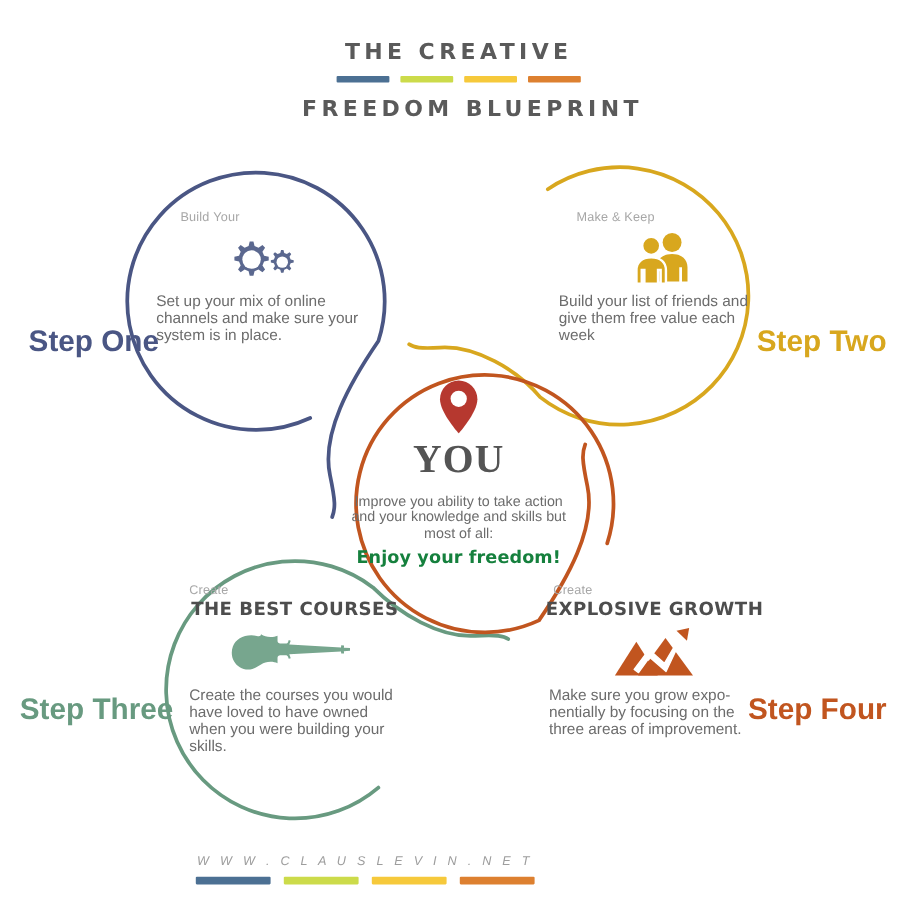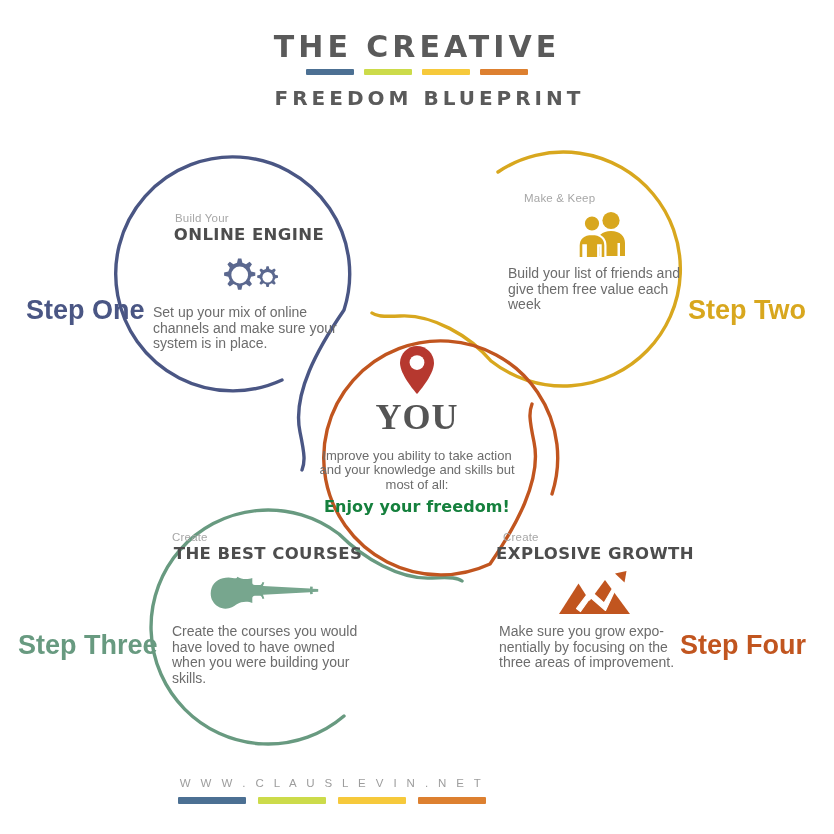--- a/index.html
+++ b/index.html
@@ -10,41 +10,41 @@
   }
   .stage{position:absolute;inset:0;}
 
   
   .header{position:absolute;top:30px;left:0;width:834px;text-align:center;}
   .title-line{
     font-family:"DejaVu Sans",sans-serif;
     font-weight:bold;color:#5a5a5a;
     letter-spacing:4px;
   }
-  .title-1{font-size:30px;line-height:34px;}
+  .title-1{font-size:20px;line-height:34px;}
   .title-2{font-size:20px;line-height:34px;margin-top:6px;padding-left:25px;}
   .bars{display:flex;justify-content:center;gap:10px;margin:5px 0 2px;}
   .bar{width:48px;height:6px;border-radius:1px;}
 
   
   .arcs{position:absolute;top:0;left:0;width:834px;height:834px;}
 
   
   .step-label{
     position:absolute;font-family:"Liberation Sans",sans-serif;
     font-weight:bold;font-size:27px;white-space:nowrap;margin-top:44px;
   }
   #step-label-one{left:26px;top:251px;color:#4a5684;}
   #step-label-two{right:28px;top:251px;color:#d8a71e;}
   #step-label-three{left:18px;top:586px;color:#689a80;}
   #step-label-four{right:28px;top:586px;color:#c1551f;}
 
   
   .node{position:absolute;width:216px;text-align:center;}
-  #node-one  {left:141px;top:192px;margin-top:20px;}
+  #node-one  {left:130px;top:192px;}
   #node-two  {left:496px;top:192px;}
   #node-three{left:160px;top:531px;}
   #node-four {left:487px;top:531px;}
 
   .eyebrow{
     font-size:11.5px;color:#a7a7a7;letter-spacing:.2px;
     line-height:13px;text-align:left;margin-left:34px;
   }
   #node-two  .eyebrow{margin-left:28px;}
   #node-three .eyebrow{margin-left:12px;}
@@ -69,21 +69,21 @@
     font-size:36px;font-weight:bold;color:#545454;
     letter-spacing:1px;line-height:40px;margin-top:2px;
   }
   .you-blurb{font-size:13px;line-height:14.4px;color:#6c6c6c;margin-top:12px;}
   .you-cta{
     font-family:"DejaVu Sans",sans-serif;
     font-size:16px;font-weight:bold;color:#15803d;margin-top:5px;letter-spacing:.1px;
   }
 
   
-  .footer{position:absolute;left:0;bottom:28px;width:664px;text-align:center;}
+  .footer{position:absolute;left:0;bottom:28px;width:664px;text-align:center;font-style:italic;}
   .footer-url{
     font-size:11.5px;color:#9d9d9d;letter-spacing:3.4px;
     font-family:"Liberation Sans",sans-serif;
   }
   .footer .bars{margin-top:8px;gap:12px;}
   .footer .bar{width:68px;height:7px;}
 </style>
 </head>
 <body>
 
@@ -127,21 +127,20 @@
     </g>
   </svg>
 
   <div class="step-label" id="step-label-one">Step One</div>
   <div class="step-label" id="step-label-two">Step Two</div>
   <div class="step-label" id="step-label-three">Step Three</div>
   <div class="step-label" id="step-label-four">Step Four</div>
 
   <div class="node" id="node-one">
     <div class="eyebrow">Build Your</div>
-    <div class="headline">ONLINE ENGINE</div>
     <div class="icon-wrap">
       <svg width="78" height="48" viewBox="0 0 78 48">
         <g fill="#5b688f">
           <path d="M28 7.5l3.4.0 1.0 4.2 3.6 1.5 3.6-2.4 2.4 2.4-2.4 3.6 1.5 3.6 4.2 1.0v3.4l-4.2 1.0-1.5 3.6 2.4 3.6-2.4 2.4-3.6-2.4-3.6 1.5-1.0 4.2h-3.4l-1.0-4.2-3.6-1.5-3.6 2.4-2.4-2.4 2.4-3.6-1.5-3.6-4.2-1.0v-3.4l4.2-1.0 1.5-3.6-2.4-3.6 2.4-2.4 3.6 2.4 3.6-1.5z"></path>
           <circle cx="29.7" cy="24" r="8.4" fill="#ffffff"></circle>
           <path d="M56.5 15.2l2.2.0.7 2.8 2.4 1.0 2.4-1.6 1.6 1.6-1.6 2.4 1.0 2.4 2.8.7v2.2l-2.8.7-1.0 2.4 1.6 2.4-1.6 1.6-2.4-1.6-2.4 1.0-.7 2.8h-2.2l-.7-2.8-2.4-1.0-2.4 1.6-1.6-1.6 1.6-2.4-1.0-2.4-2.8-.7v-2.2l2.8-.7 1.0-2.4-1.6-2.4 1.6-1.6 2.4 1.6 2.4-1.0z"></path>
           <circle cx="57.6" cy="26.3" r="5.2" fill="#ffffff"></circle>
         </g>
       </svg>
     </div>

